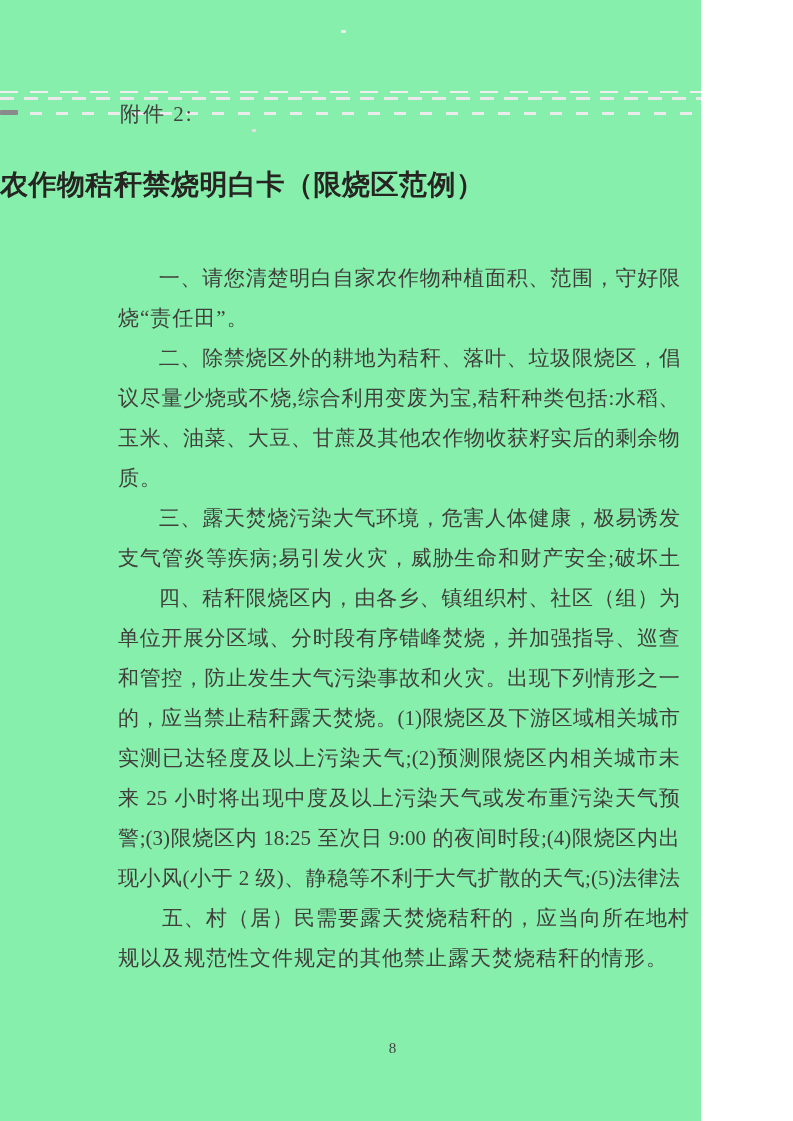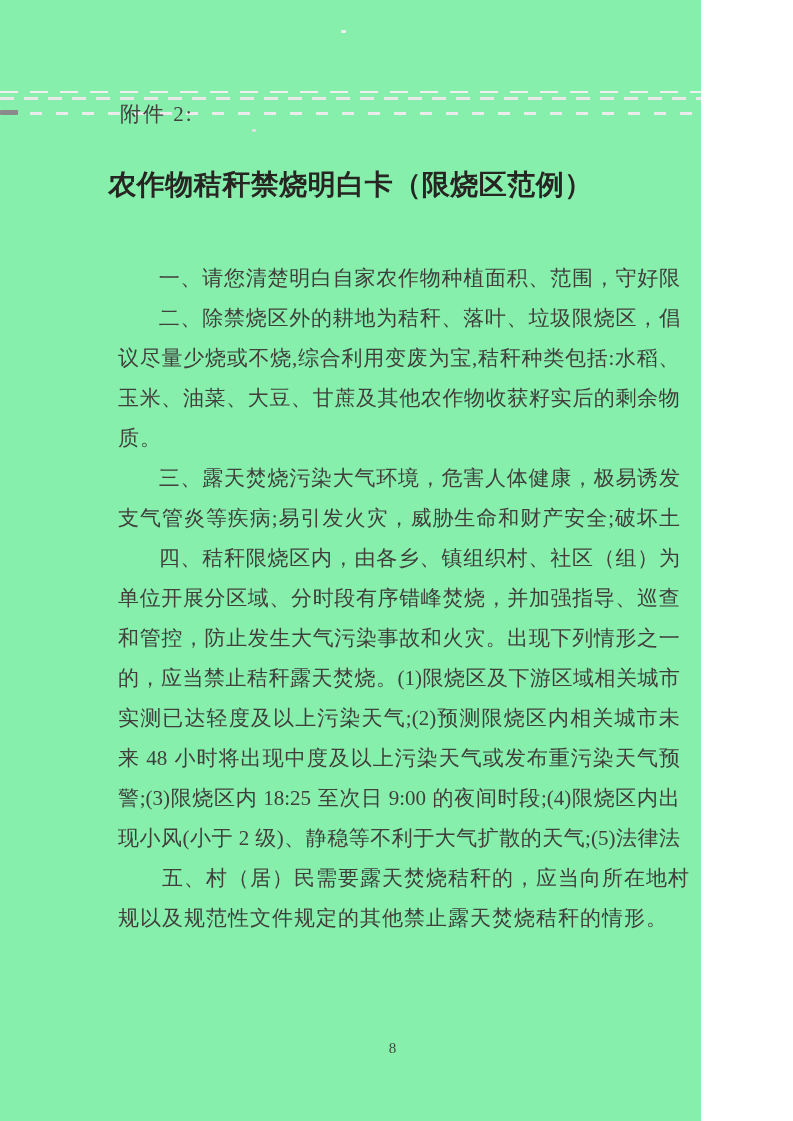--- a/index.html
+++ b/index.html
@@ -22,21 +22,20 @@
     font-size: 21px;
     letter-spacing: 2px;
     color: #42413f;
     white-space: nowrap;
   }
   .doc-title {
     position: absolute;
     left: 0; top: 166px;
     width: 100%;
     margin: 0;
-    text-align: center;
     font-size: 28px;
     font-weight: bold;
     letter-spacing: 0.5px;
     color: #262522;
   }
   .doc-body {
     position: absolute;
     left: 118px; top: 258px;
     width: 562px;
   }
@@ -130,20 +129,21 @@
         <span>面</span>
         <span>积</span>
         <span>、</span>
         <span>范</span>
         <span>围</span>
         <span>，</span>
         <span>守</span>
         <span>好</span>
         <span>限</span>
       </div>
+    <div class="line">烧“责任田”。</div>
     <div class="line indent fill">
         <span>二</span>
         <span>、</span>
         <span>除</span>
         <span>禁</span>
         <span>烧</span>
         <span>区</span>
         <span>外</span>
         <span>的</span>
         <span>耕</span>
@@ -410,21 +410,21 @@
         <span>内</span>
         <span>相</span>
         <span>关</span>
         <span>城</span>
         <span>市</span>
         <span>未</span>
       </div>
     <div class="line fill">
         <span>来</span>
         <span>&nbsp;</span>
-        <span>48</span>
+        <span>25</span>
         <span>&nbsp;</span>
         <span>小</span>
         <span>时</span>
         <span>将</span>
         <span>出</span>
         <span>现</span>
         <span>中</span>
         <span>度</span>
         <span>及</span>
         <span>以</span>

